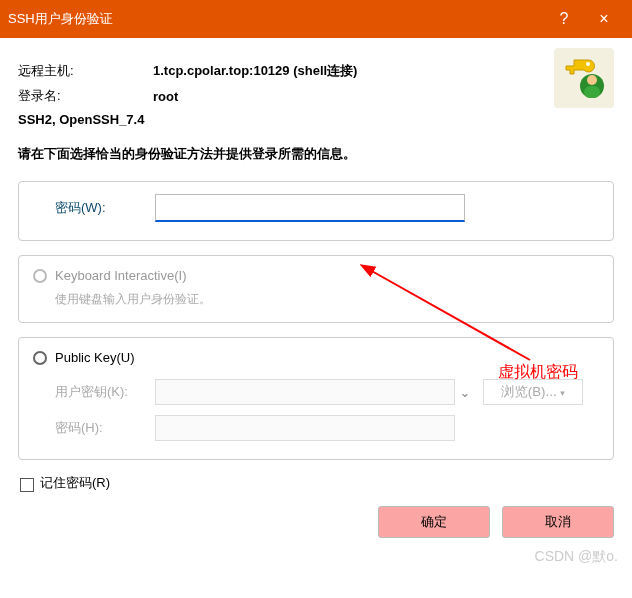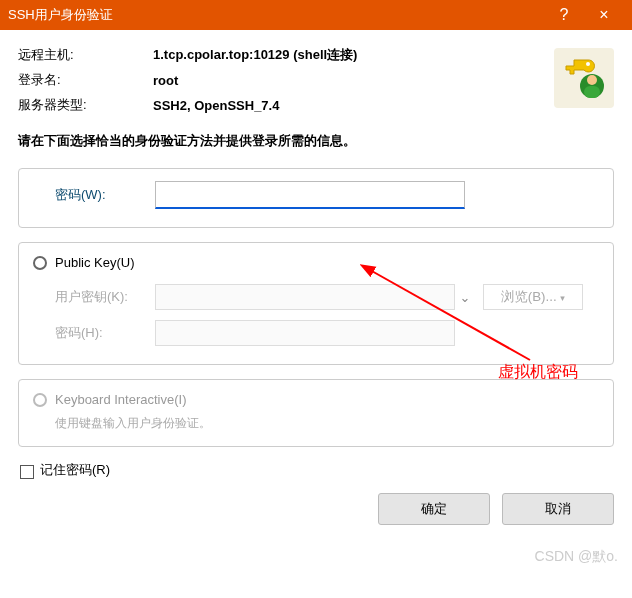--- a/index.html
+++ b/index.html
@@ -1,20 +1,20 @@
 <!DOCTYPE html>
 <html><head>
   <meta charset="utf-8">
   <style>
     * { box-sizing: border-box; margin: 0; padding: 0; }
     body { font-family: "Microsoft YaHei", Arial, sans-serif; font-size: 13px; background: #fff; width: 632px; height: 598px; overflow: hidden; position: relative; }
-    .titlebar { background: #e25400; color: #fff; height: 30px; display: flex; align-items: center; padding: 7px 8px; }
+    .titlebar { background: #e25400; color: #fff; height: 38px; display: flex; align-items: center; padding: 7px 8px; }
     .titlebar-title { flex: 1; font-size: 13px; }
     .titlebar-btn { width: 40px; text-align: center; font-size: 16px; cursor: pointer; }
-    .content { padding: 4px 18px 0 18px; margin-top: 12px; }
+    .content { padding: 24px 18px 0 18px; }
     .info-row { display: flex; align-items: center; margin-bottom: 7px; }
     .info-label { width: 135px; color: #000; }
     .info-value { font-weight: bold; }
     .icon-box { position: absolute; right: 18px; top: 48px; width: 60px; height: 60px; }
     .instruction { font-weight: bold; margin: 18px 0 18px 0; }
     .group { border: 1px solid #ccc; border-radius: 4px; padding: 12px 14px 14px 14px; margin-bottom: 14px; position: relative; }
     .group-disabled { color: #999; }
     .radio-row { display: flex; align-items: center; margin-bottom: 14px; }
     .radio-row.nomb { margin-bottom: 8px; }
     .radio-circle { width: 14px; height: 14px; border-radius: 50%; border: 2px solid #666; margin-right: 8px; position: relative; flex-shrink: 0; }
@@ -26,21 +26,21 @@
     .field-label { width: 100px; color: #0c4a6e; }
     .field-label.disabled { color: #aaa; }
     .pw-input { flex: 1; height: 28px; border: 1px solid #bbb; border-bottom: 2px solid #0a5bd6; padding: 0 6px; max-width: 310px; }
     .pk-input { flex: 1; height: 26px; border: 1px solid #ddd; background: #fafafa; max-width: 300px; }
     .dropdown-caret { width: 20px; text-align: center; color: #888; }
     .browse-btn { width: 100px; height: 26px; border: 1px solid #ddd; background: #fff; color: #aaa; margin-left: 8px; position: relative; }
     .sub-text { margin-left: 22px; color: #aaa; font-size: 12px; margin-top: 2px; }
     .remember-row { display: flex; align-items: flex-end; margin: 8px 0 14px 2px; }
     .checkbox { width: 14px; height: 14px; border: 1px solid #555; margin-right: 6px; }
     .actions { display: flex; justify-content: flex-end; gap: 12px; padding: 0 18px 14px 0; }
-    .btn { width: 112px; height: 32px; border: 1px solid #bbb; background: #e5e5e5; border-radius: 3px; font-size: 13px; cursor: pointer; }
+    .btn { width: 112px; height: 32px; border: 1px solid #bbb; background: #fca5a5; border-radius: 3px; font-size: 13px; cursor: pointer; }
     .watermark { position: absolute; right: 14px; bottom: 32px; color: #ccc; font-size: 14px; }
     .annotation-arrow { position: absolute; pointer-events: none; }
     .annotation-text { position: absolute; color: #f00; font-size: 16px; font-weight: 500; }
   </style>
 </head>
 <body>
 
 <div class="titlebar">
   <span class="titlebar-title">SSH用户身份验证</span>
   <span class="titlebar-btn">?</span>
@@ -61,56 +61,55 @@
 
   <div class="info-row">
     <span class="info-label">远程主机:</span>
     <span class="info-value">1.tcp.cpolar.top:10129 (shell连接)</span>
   </div>
   <div class="info-row">
     <span class="info-label">登录名:</span>
     <span class="info-value">root</span>
   </div>
   <div class="info-row">
-    <span class="info-label">服务器类型:</span>
     <span class="info-value">SSH2, OpenSSH_7.4</span>
   </div>
 
   <div class="instruction">请在下面选择恰当的身份验证方法并提供登录所需的信息。</div>
 
   <div class="group">
     <div class="field-row">
       <span class="field-label">密码(W):</span>
       <input type="password" class="pw-input" value="" style="">
     </div>
+  </div>
+
+  <div class="group group-disabled">
+    <div class="radio-row nomb">
+      <span class="radio-circle disabled"></span>
+      <span class="radio-label">Keyboard Interactive(I)</span>
+    </div>
+    <div class="sub-text">使用键盘输入用户身份验证。</div>
   </div>
 
   <div class="group group-disabled">
     <div class="radio-row">
       <span class="radio-circle"></span>
       <span class="radio-label" style="color:#000">Public Key(U)</span>
     </div>
     <div class="field-row">
       <span class="field-label disabled">用户密钥(K):</span>
       <div class="pk-input"></div>
       <span class="dropdown-caret">⌄</span>
       <button class="browse-btn"><span>浏览(B)...</span> <span style="font-size:9px">▾</span></button>
     </div>
     <div class="field-row" style="margin-top:10px">
       <span class="field-label disabled">密码(H):</span>
       <div class="pk-input"></div>
     </div>
-  </div>
-
-  <div class="group group-disabled">
-    <div class="radio-row nomb">
-      <span class="radio-circle disabled"></span>
-      <span class="radio-label">Keyboard Interactive(I)</span>
-    </div>
-    <div class="sub-text">使用键盘输入用户身份验证。</div>
   </div>
 
   <div class="remember-row">
     <span class="checkbox"></span>
     <span>记住密码(R)</span>
   </div>
 </div>
 
 <div class="actions">
   <button class="btn">确定</button>

